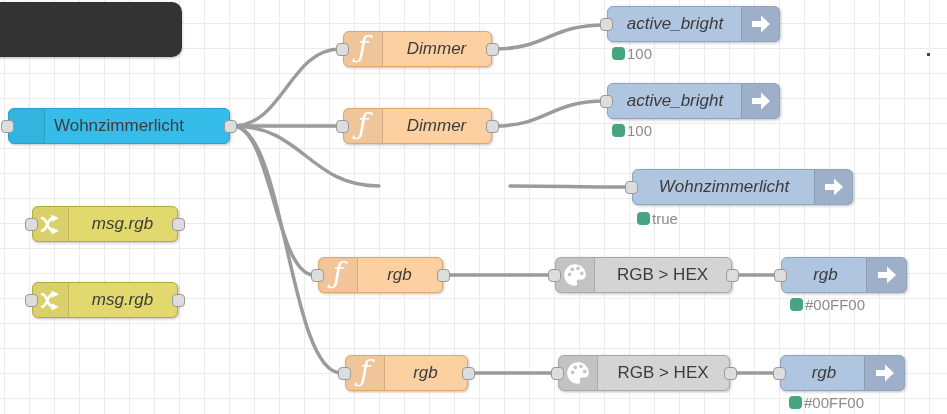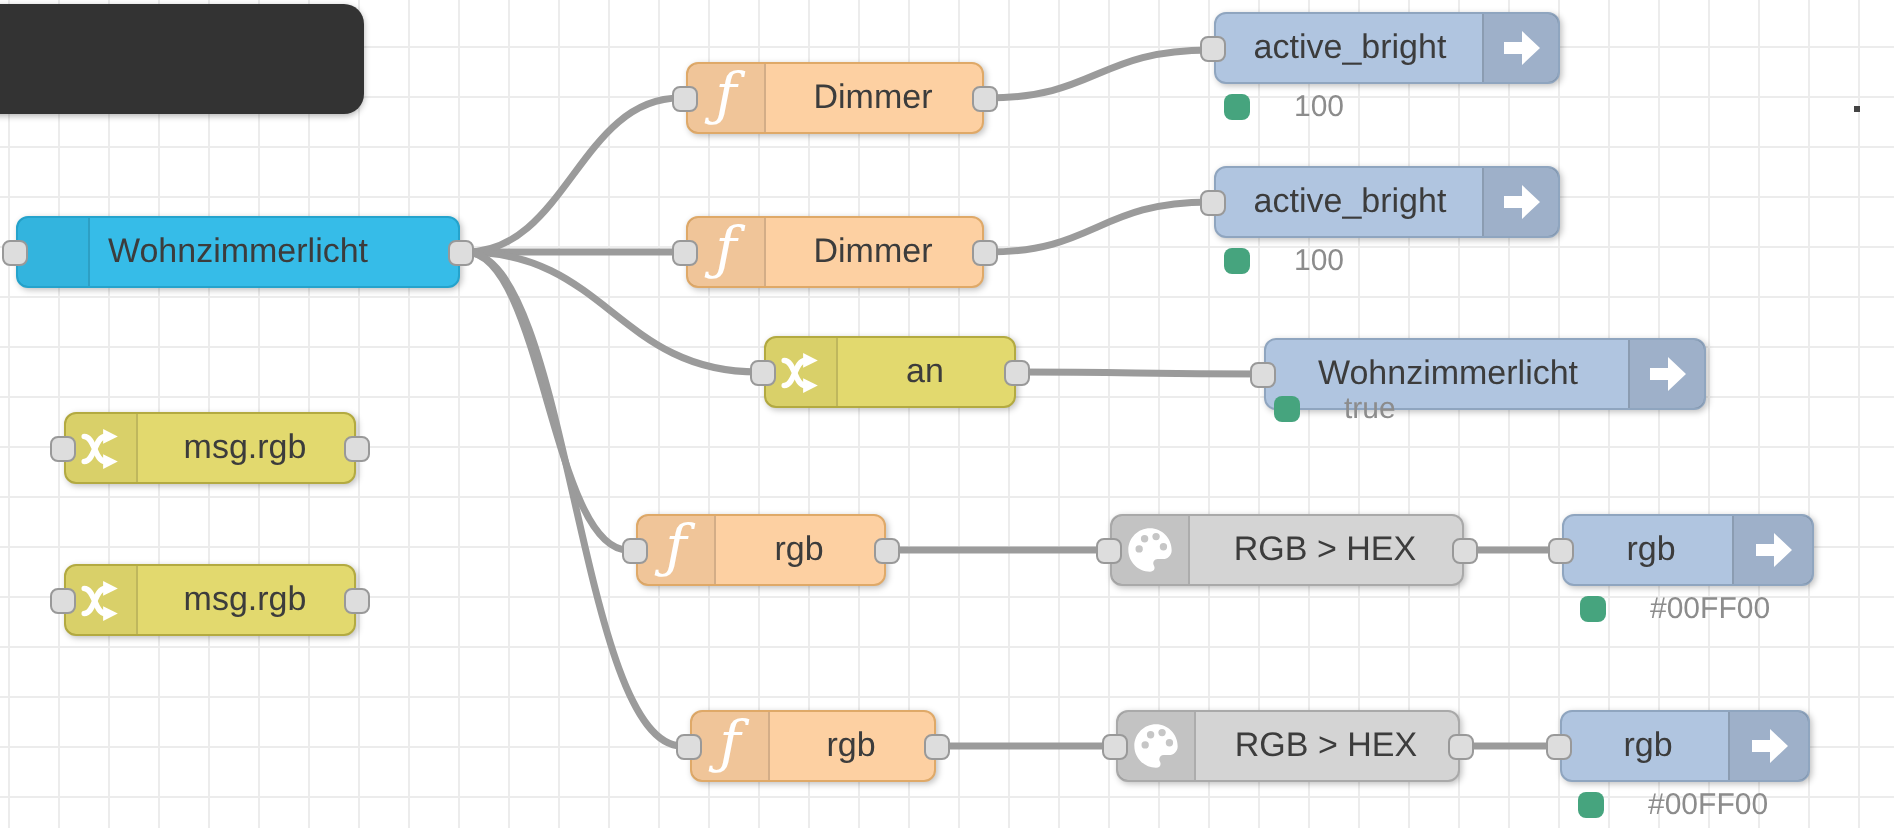--- a/index.html
+++ b/index.html
@@ -37,32 +37,32 @@
   .icon-area.slim{width:35px;background:rgba(0,0,0,.04);}
   .arrow-area{
     position:absolute;right:0;top:0;bottom:0;width:37px;
     background:rgba(0,0,0,.10);border-left:1px solid rgba(0,0,0,.12);
     border-radius:0 4px 4px 0;display:flex;align-items:center;justify-content:center;
   }
   .label{
     position:absolute;left:0;right:0;top:0;bottom:0;
     display:flex;align-items:center;justify-content:center;white-space:nowrap;
   }
-  .italic{}
+  .italic{font-style:italic;}
   .pad-l{padding-left:38px;}
   .pad-r{padding-right:37px;}
   .f-glyph{font-family:"DejaVu Serif", serif;font-style:italic;font-size:29px;color:#fff;line-height:1;margin-top:-3px;}
   .port{
     position:absolute;width:13px;height:13px;background:#dddddd;
     border:1.5px solid #999;border-radius:4px;box-sizing:border-box;
     top:50%;margin-top:-6.5px;
   }
   .port-in{left:-8px;} .port-out{right:-8px;}
   .status{
-    position:absolute;display:flex;align-items:center;gap:22px;
+    position:absolute;display:flex;align-items:center;gap:2px;
     color:#8c8c8c;font-size:15px;
   }
   .status-dot{width:13px;height:13px;border-radius:4px;background:#46a47e;flex:none;}
   .stray{position:absolute;width:3px;height:3px;background:#444;}
 </style>
 </head>
 <body>
 
 <div class="canvas">
 
@@ -131,46 +131,31 @@
           <path d="M1,7 h9 V1.5 L19,10 L10,18.5 V13 H1 z" fill="#fff"></path>
         </svg>
     </span>
     <span class="port port-in"></span>
   </div>
   <div class="status" style="left:612px;top:122px;">
     <span class="status-dot"></span>
     <span>100</span>
   </div>
 
-  <div class="node n-switch" style="left:382px;top:168px;width:126px;">
-    <span class="icon-area slim">
-      <svg width="21" height="21" viewBox="0 0 20 20">
-        <g stroke="#fff" stroke-width="2.6" fill="none" stroke-linecap="round">
-          <path d="M2,16 C7,16 7,4 12,4"></path>
-            <path d="M2,4 C7,4 7,16 12,16"></path>
-        </g>
-        <path d="M11,0.5 L18,4 L11,7.5 Z" fill="#fff"></path>
-        <path d="M11,12.5 L18,16 L11,19.5 Z" fill="#fff"></path>
-      </svg>
-    </span>
-    <span class="label italic" style="padding-left:35px;">an</span>
-    <span class="port port-in"></span>
-    <span class="port port-out"></span>
-  </div>
 
   <div class="node n-bluegray" style="left:632px;top:169px;width:221px;">
     <span class="label italic pad-r">Wohnzimmerlicht</span>
     <span class="arrow-area">
       <svg width="20" height="20" viewBox="0 0 20 20">
           <path d="M1,7 h9 V1.5 L19,10 L10,18.5 V13 H1 z" fill="#fff"></path>
         </svg>
     </span>
     <span class="port port-in"></span>
   </div>
-  <div class="status" style="left:637px;top:196px;">
+  <div class="status" style="left:637px;top:210px;">
     <span class="status-dot"></span>
     <span>true</span>
   </div>
 
   <div class="node n-switch" style="left:32px;top:206px;width:146px;">
     <span class="icon-area slim">
       <svg width="21" height="21" viewBox="0 0 20 20">
         <g stroke="#fff" stroke-width="2.6" fill="none" stroke-linecap="round">
           <path d="M2,16 C7,16 7,4 12,4"></path>
             <path d="M2,4 C7,4 7,16 12,16"></path>

